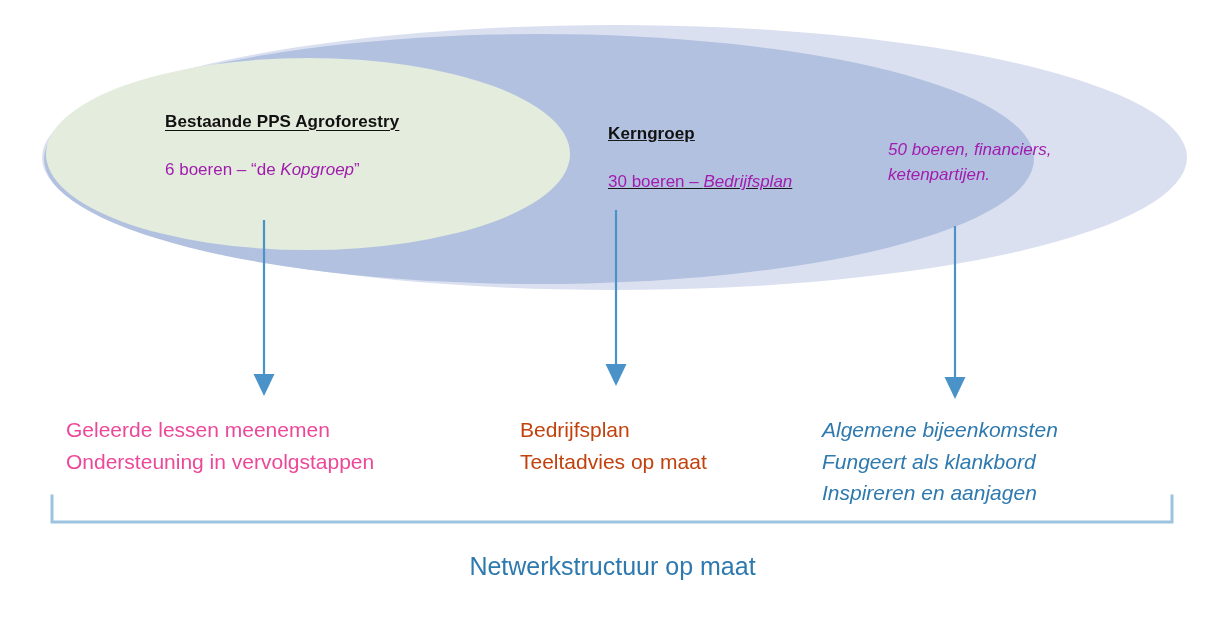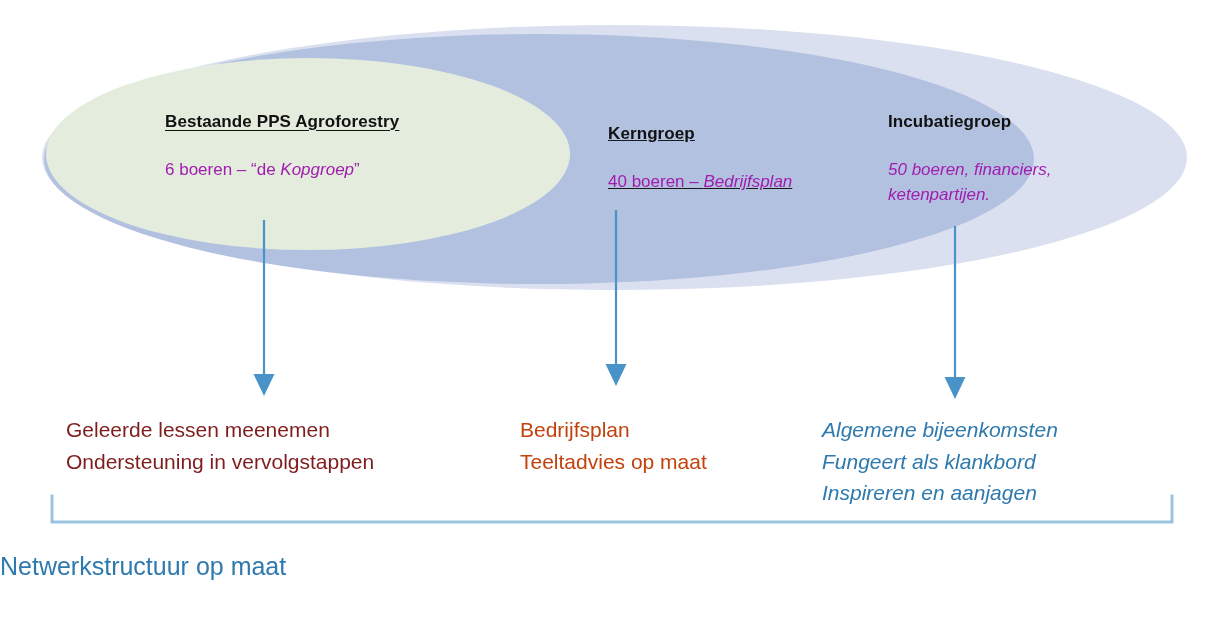--- a/index.html
+++ b/index.html
@@ -102,20 +102,21 @@
     left: 0; top: 0;
     width: 1225px; height: 629px;
     z-index: 2;
     pointer-events: none;
   }
 
   #bottom-caption {
     position: absolute;
     left: 0; right: 0;
     top: 552px;
+    text-align: center;
     color: #2e79ae;
     font-size: 25px;
     z-index: 4;
   }
 </style>
 </head>
 <body>
 
 <div id="canvas">
 
@@ -123,40 +124,39 @@
   <div class="ellipse" id="ellipse-middle" style="background: rgb(178, 193, 223);"></div>
   <div class="ellipse" id="ellipse-inner" style="background: rgb(227, 236, 221);"></div>
 
   <div class="group-block" id="group-0">
     <div class="group-title underlined">Bestaande PPS Agroforestry</div>
     <div class="group-sub"><span>6 boeren – “de </span><em>Kopgroep</em><span>”</span></div>
   </div>
 
   <div class="group-block" id="group-1">
     <div class="group-title">Kerngroep</div>
-    <div class="group-sub"><span>40 boeren – </span><em>Bedrijfsplan</em><span></span></div>
+    <div class="group-sub"><span>30 boeren – </span><em>Bedrijfsplan</em><span></span></div>
   </div>
 
   <div class="group-block" id="group-2">
-    <div class="group-title">Incubatiegroep</div>
     <div class="group-sub">50 boeren, financiers, ketenpartijen.</div>
   </div>
 
   <svg id="arrow-layer" viewBox="0 0 1225 629">
     <g id="arrows-group">
         <line x1="264" y1="220" x2="264" y2="376" stroke="#4a93c9" stroke-width="2.2"></line>
         <polygon points="253.5,374 274.5,374 264,396" fill="#4a93c9"></polygon>
         <line x1="616" y1="210" x2="616" y2="366" stroke="#4a93c9" stroke-width="2.2"></line>
         <polygon points="605.5,364 626.5,364 616,386" fill="#4a93c9"></polygon>
         <line x1="955" y1="226" x2="955" y2="379" stroke="#4a93c9" stroke-width="2.2"></line>
         <polygon points="944.5,377 965.5,377 955,399" fill="#4a93c9"></polygon>
       </g>
   </svg>
 
-  <div class="outcome" id="outcome-0" style="color: #7f1d1d;">Geleerde lessen meenemen
+  <div class="outcome" id="outcome-0" style="color: #ec4899;">Geleerde lessen meenemen
 Ondersteuning in vervolgstappen</div>
   <div class="outcome" id="outcome-1" style="color: #c2410c;">Bedrijfsplan
 Teeltadvies op maat</div>
   <div class="outcome" id="outcome-2" style="color: rgb(46, 121, 174);">Algemene bijeenkomsten
 Fungeert als klankbord
 Inspireren en aanjagen</div>
 
   <svg id="bracket-layer" viewBox="0 0 1225 629">
     <path id="bracket-path" fill="none" stroke="#9cc3e0" stroke-width="3" stroke-linecap="square" d="M 52 496 L 52 522 L 1172 522 L 1172 496"></path>
   </svg>

